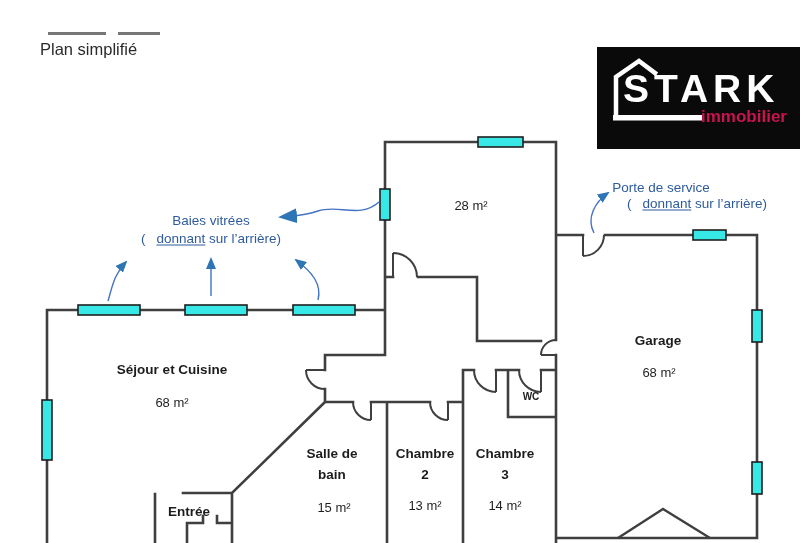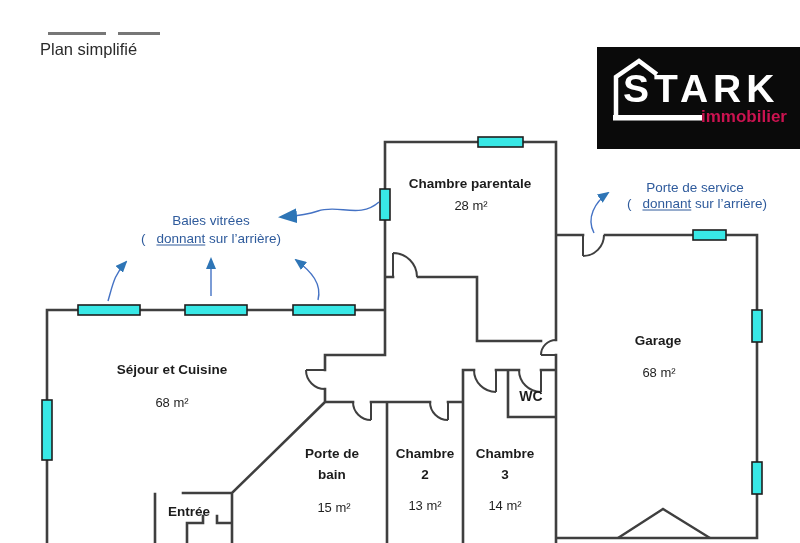--- a/index.html
+++ b/index.html
@@ -2,21 +2,21 @@
 <html><head>
 <meta charset="utf-8">
 <style>
   html,body{margin:0;padding:0;background:#ffffff;}
   .canvas{position:relative;width:800px;height:543px;background:#ffffff;overflow:hidden;
           font-family:"Liberation Sans", sans-serif;margin-top:32px;}
   .plan-svg{position:absolute;left:0;top:0;}
   .lbl{position:absolute;transform:translate(-50%,-50%);white-space:nowrap;color:#1c1c1c;}
   .room-name{font-size:13.5px;font-weight:bold;}
   .room-area{font-size:13px;color:#1f1f1f;}
-  .wc-name{font-size:14px;font-weight:bold;text-align:right;}
+  .wc-name{font-size:10px;font-weight:bold;text-align:right;}
   .note{font-size:13.5px;color:#2f5b9c;}
   .note .und{text-decoration:underline;text-underline-offset:2px;padding-left:11px;}
   .page-title{position:absolute;left:40px;top:8px;font-size:16.5px;color:#2b2b2b;}
   .logo{position:absolute;left:597px;top:15px;width:229px;height:102px;background:#0a0a0a;}
   .logo svg{position:absolute;left:0;top:0;}
   .logo .brand{position:absolute;left:26px;top:22px;color:#ffffff;font-weight:bold;
                font-size:39px;letter-spacing:5px;line-height:1;}
   .logo .tagline{position:absolute;left:104px;top:61px;color:#cb1350;font-weight:600;
                  font-size:17px;line-height:1;}
 </style>
@@ -104,45 +104,44 @@
       <path d="M379,170 C360,187 338,172 318,179 C303,184 293,184 281,185" marker-end="url(#ahBig)"></path>
       <path d="M594,201 C586,186 595,170 608,161" marker-end="url(#ah)"></path>
     </g>
   </svg>
 
   <div class="page-title">Plan simplifié</div>
 
   <div class="lbl room-name" style="left:172px;top:337px">Séjour et Cuisine</div>
   <div class="lbl room-area" style="left:172px;top:370px">68 m²</div>
 
-  <div class="lbl room-name" style="left:470px;top:151px">Chambre parentale</div>
   <div class="lbl room-area" style="left:471px;top:173px">28 m²</div>
 
   <div class="lbl room-name" style="left:658px;top:308px">Garage</div>
   <div class="lbl room-area" style="left:659px;top:340px">68 m²</div>
 
-  <div class="lbl room-name" style="left:332px;top:421px">Porte de</div>
+  <div class="lbl room-name" style="left:332px;top:421px">Salle de</div>
   <div class="lbl room-name" style="left:332px;top:442px">bain</div>
   <div class="lbl room-area" style="left:334px;top:475px">15 m²</div>
 
   <div class="lbl room-name" style="left:425px;top:421px">Chambre</div>
   <div class="lbl room-name" style="left:425px;top:442px">2</div>
   <div class="lbl room-area" style="left:425px;top:473px">13 m²</div>
 
   <div class="lbl room-name" style="left:505px;top:421px">Chambre</div>
   <div class="lbl room-name" style="left:505px;top:442px">3</div>
   <div class="lbl room-area" style="left:505px;top:473px">14 m²</div>
 
   <div class="lbl wc-name" style="left:531px;top:364px">WC</div>
   <div class="lbl room-name" style="left:189px;top:479px">Entrée</div>
 
   <div class="lbl note" style="left:211px;top:188px">Baies vitrées</div>
   <div class="lbl note" style="left:211px;top:206px"><span>(</span><span class="und">donnant</span><span> sur l’arrière)</span></div>
 
-  <div class="lbl note" style="left:695px;top:155px">Porte de service</div>
+  <div class="lbl note" style="left:661px;top:155px">Porte de service</div>
   <div class="lbl note" style="left:697px;top:171px"><span>(</span><span class="und">donnant</span><span> sur l’arrière)</span></div>
 
   <div class="logo">
     <svg width="191" height="102" viewBox="0 0 191 102">
       <path d="M19,69 L19,30 L42,14 L58,26" fill="none" stroke="#ffffff" stroke-width="4.5" stroke-linecap="square"></path>
       <rect x="16" y="68" width="89" height="5.5" fill="#ffffff"></rect>
     </svg>
     <div class="brand">STARK</div>
     <div class="tagline">immobilier</div>
   </div>

